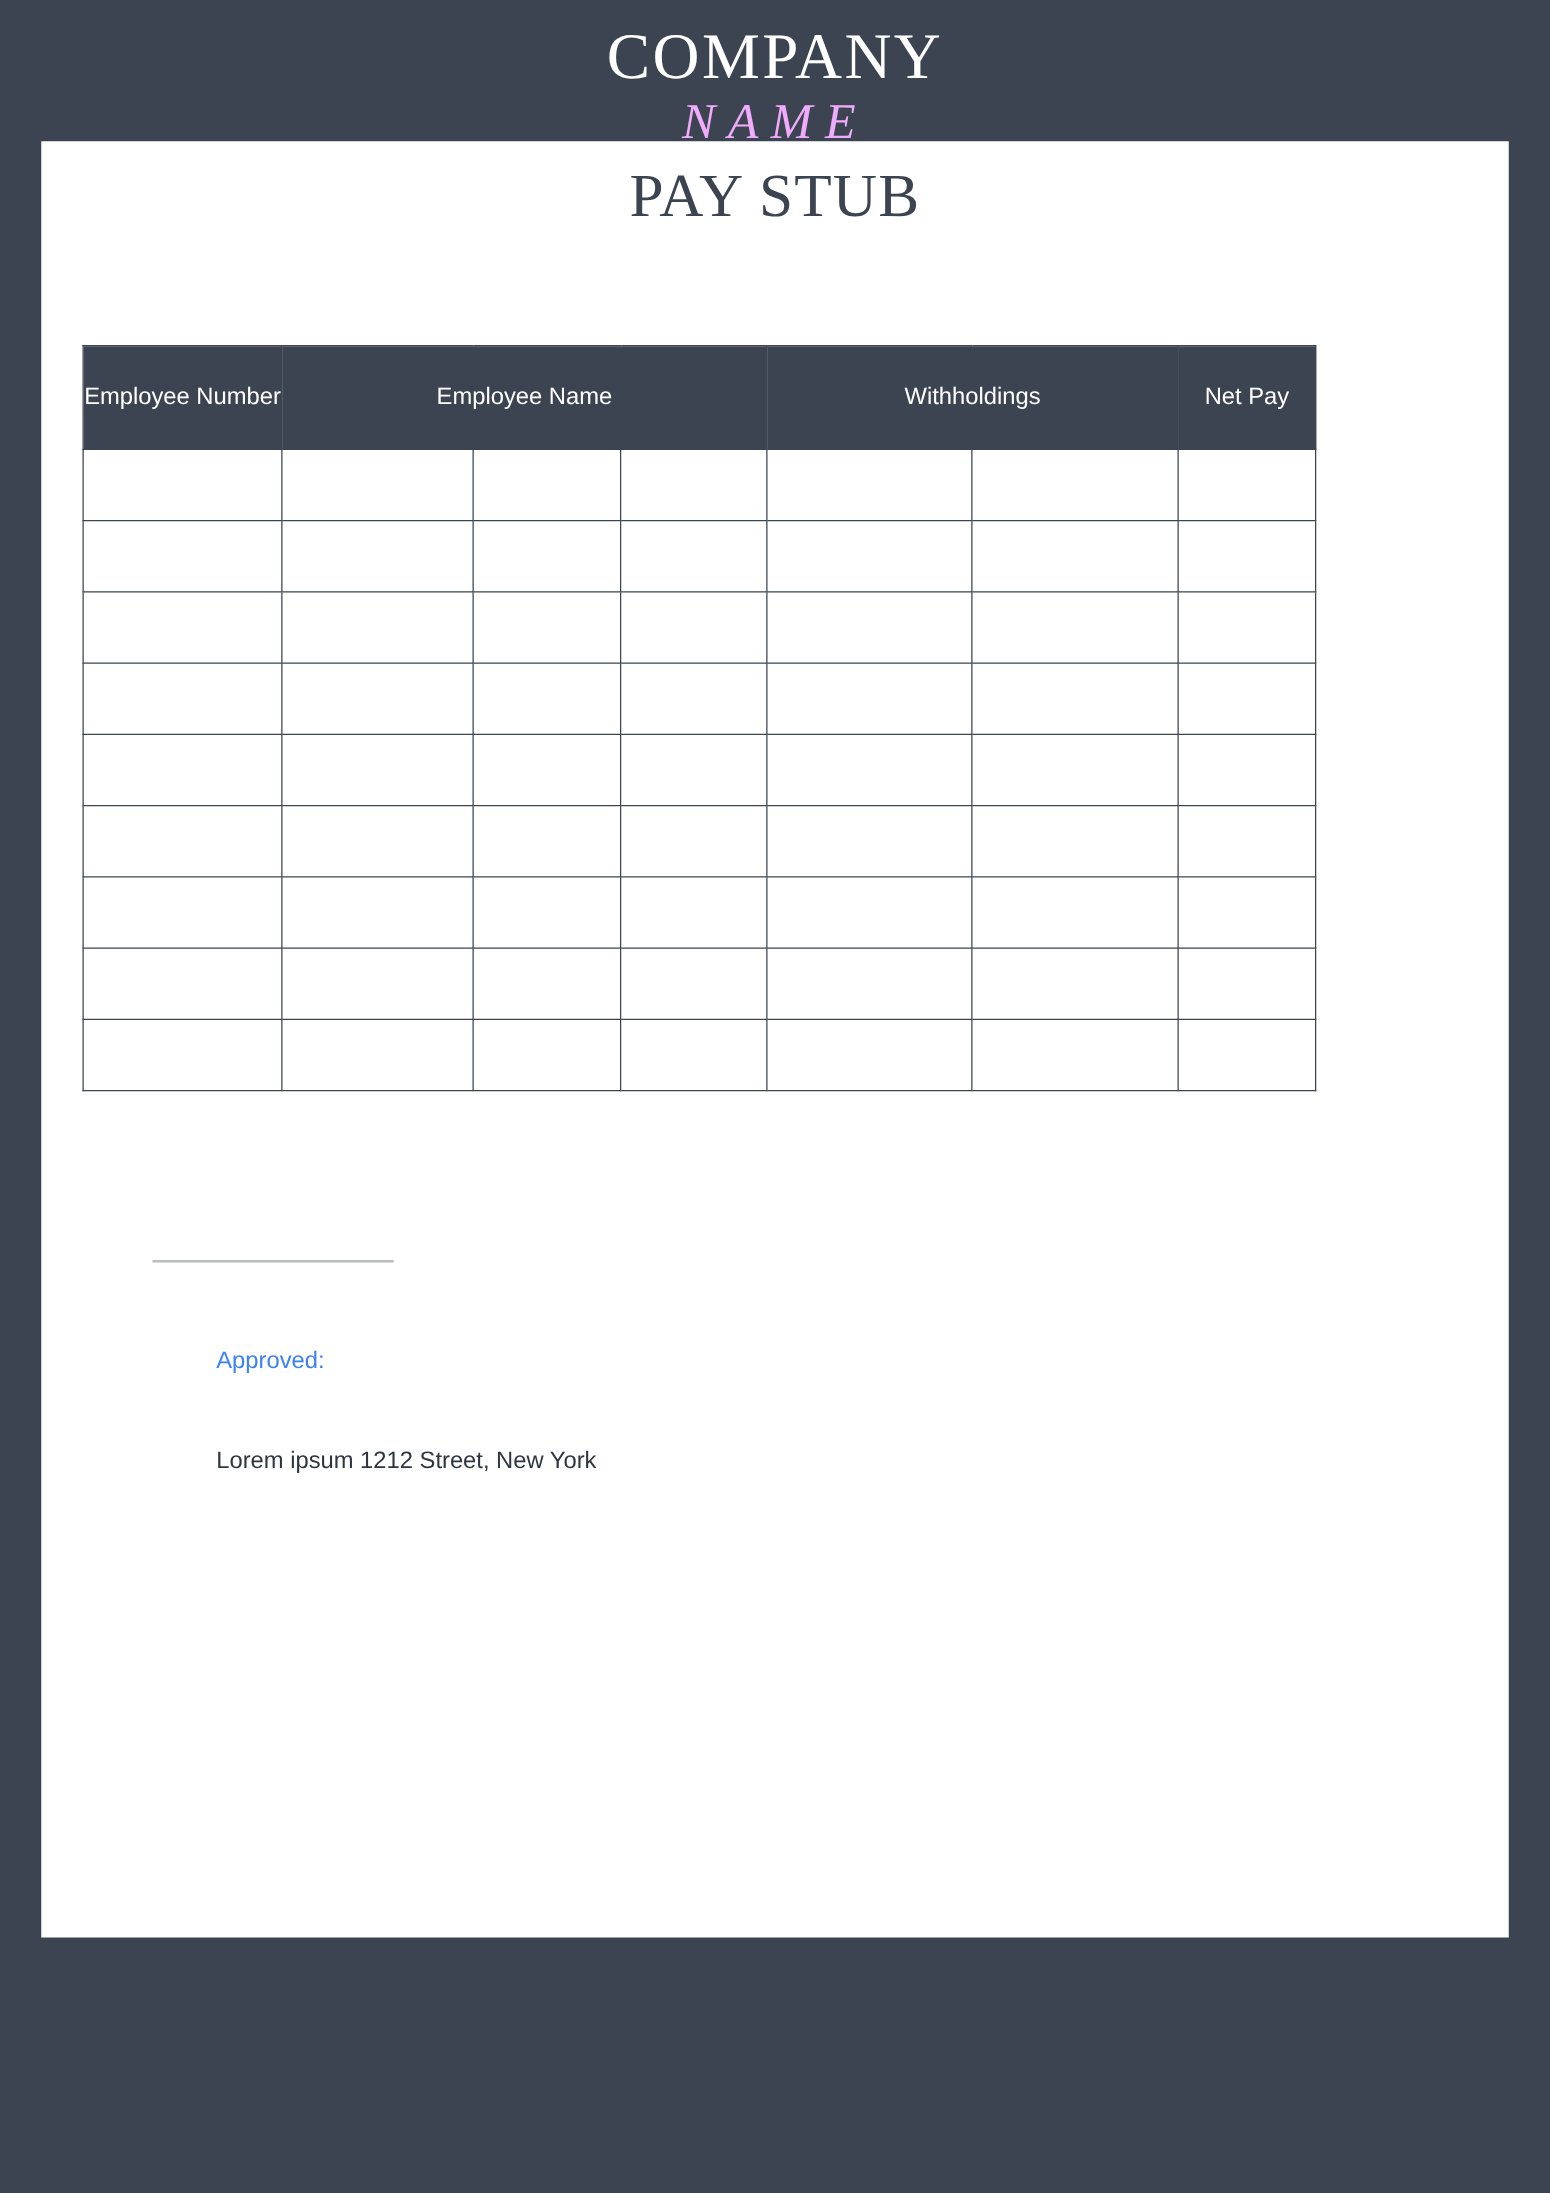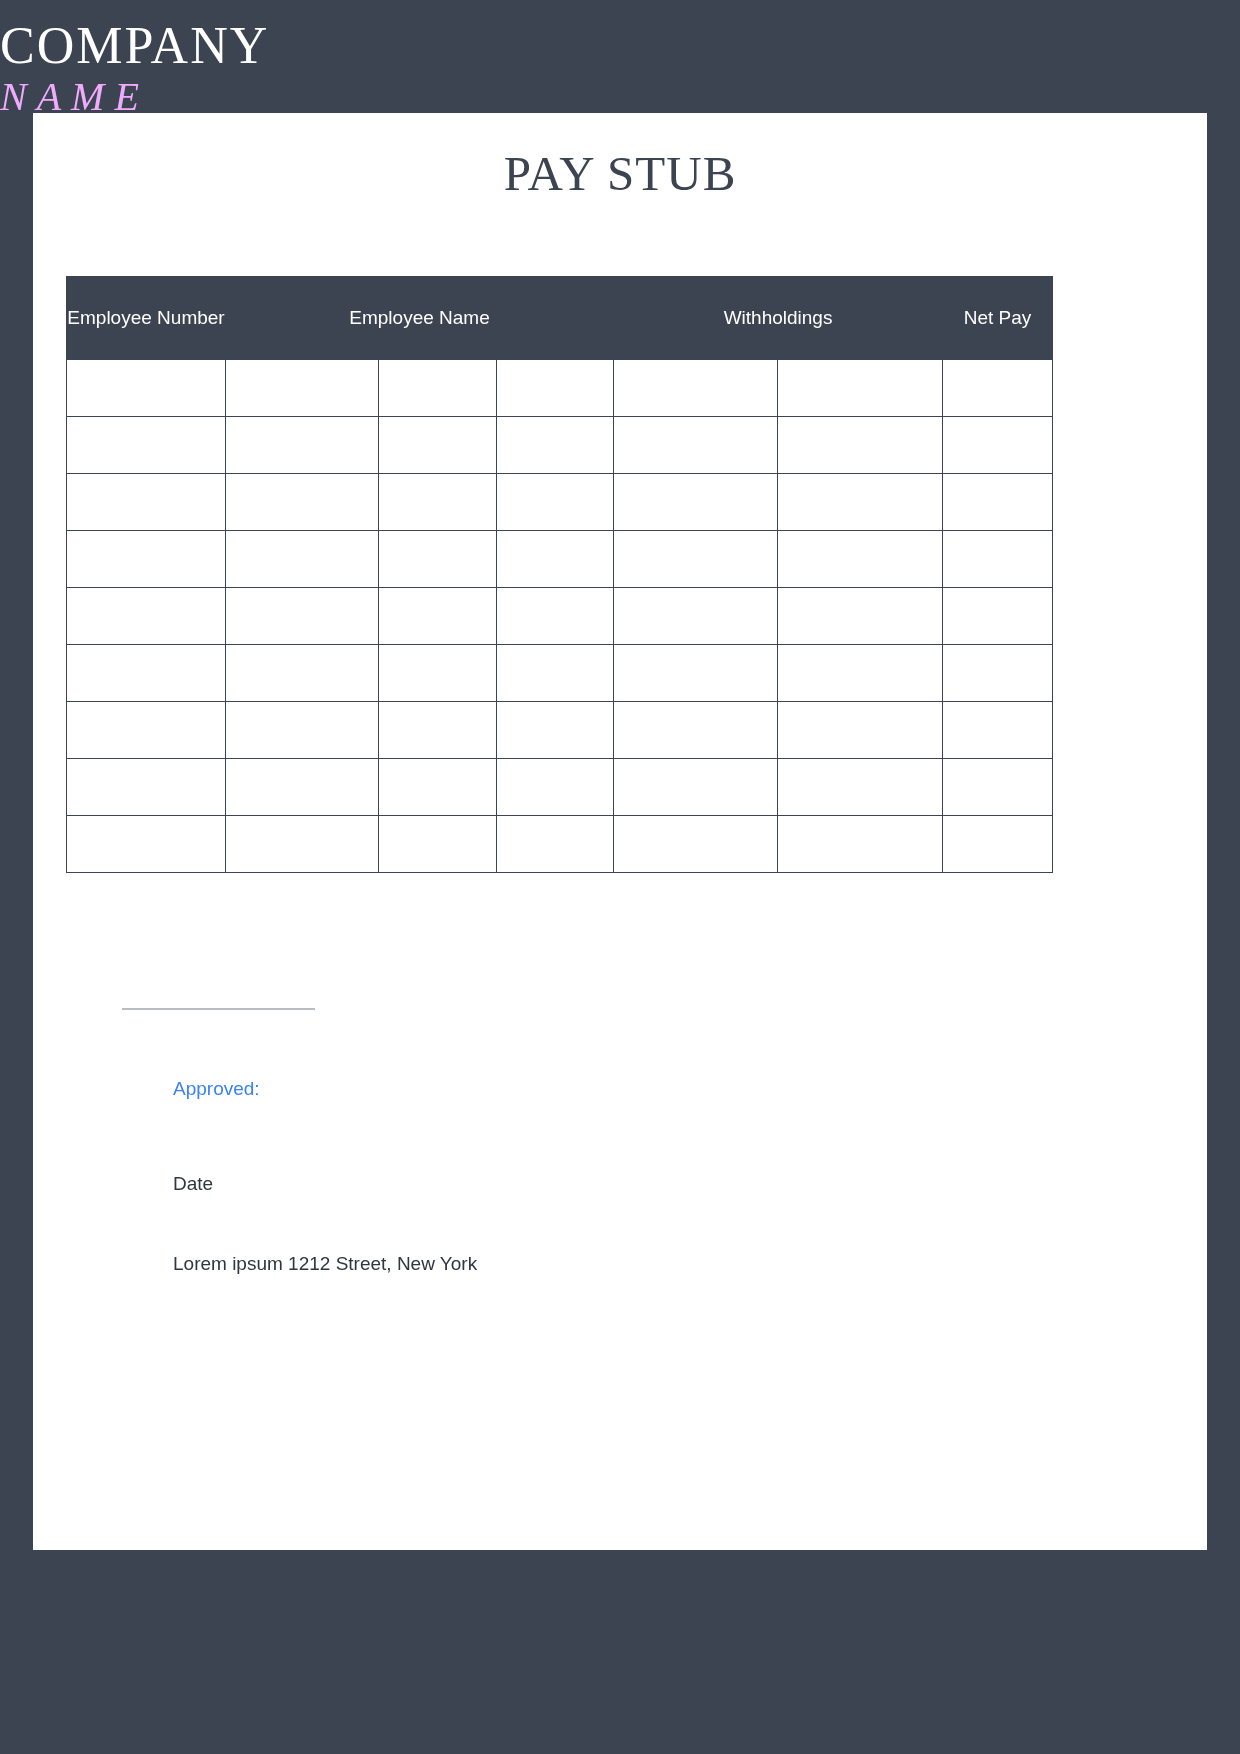--- a/index.html
+++ b/index.html
@@ -14,21 +14,21 @@
     overflow: hidden;
     position: relative;
   }
 
   
   .brand-band {
     position: absolute;
     top: 0; left: 0;
     width: 1240px;
     height: 113px;
-    text-align: left;
+    text-align: center;
     overflow: hidden;
   }
   .brand-name {
     font-family: "Liberation Serif", serif;
     font-size: 52px;
     color: #ffffff;
     letter-spacing: 2px;
     line-height: 1.06;
     margin-top: 18px;
   }
@@ -51,21 +51,21 @@
     height: 1437px;
     background: #ffffff;
   }
 
   .doc-title {
     font-family: "Liberation Serif", serif;
     font-size: 49px;
     color: #3c4451;
     text-align: center;
     letter-spacing: 1px;
-    margin-top: 32px;
+    margin-top: 15px;
   }
 
   
   .table-wrap {
     position: absolute;
     left: 33px;
     top: 163px;
     width: 986px;
   }
   table.paystub {
@@ -262,17 +262,16 @@
           <td></td>
           <td></td>
         </tr>
       </tbody>
     </table>
   </div>
 
   <div class="footer">
     <div class="sig-line"></div>
     <div class="approved-label">Approved:</div>
-    <div class="date-label">Date</div>
     <div class="addr-line">Lorem ipsum 1212 Street, New York</div>
   </div>
 
 </div>
 
 </body></html>

